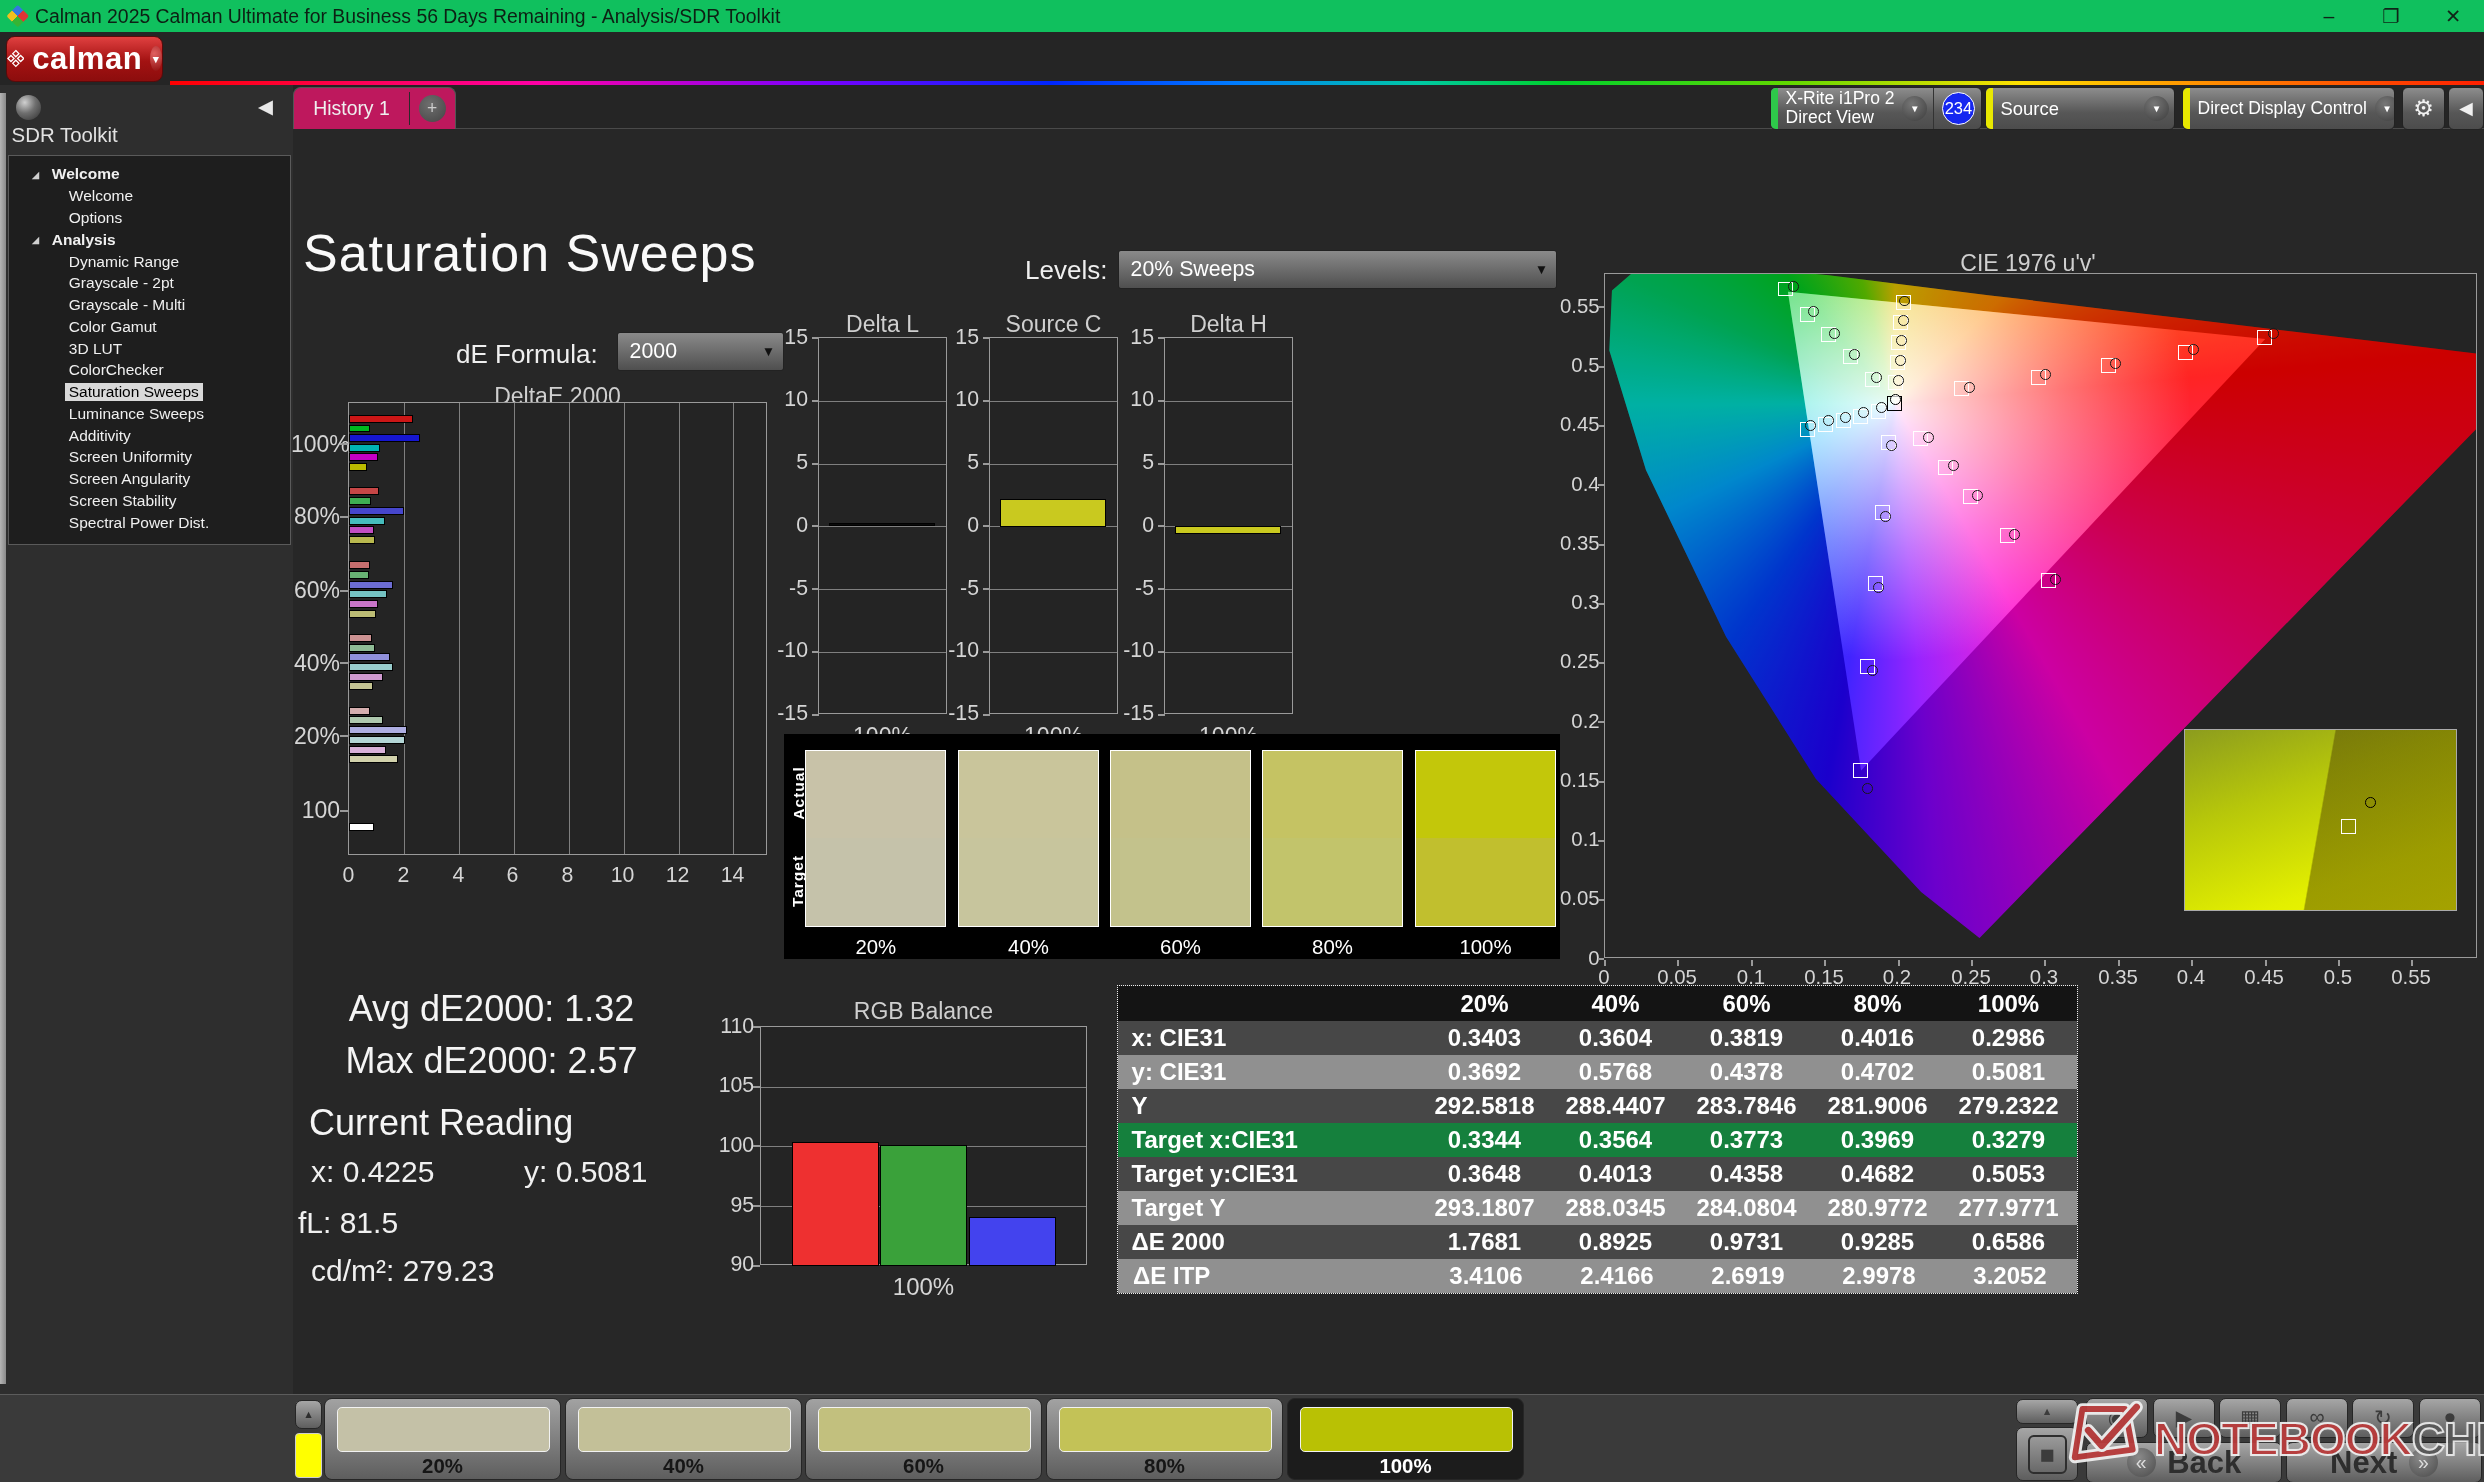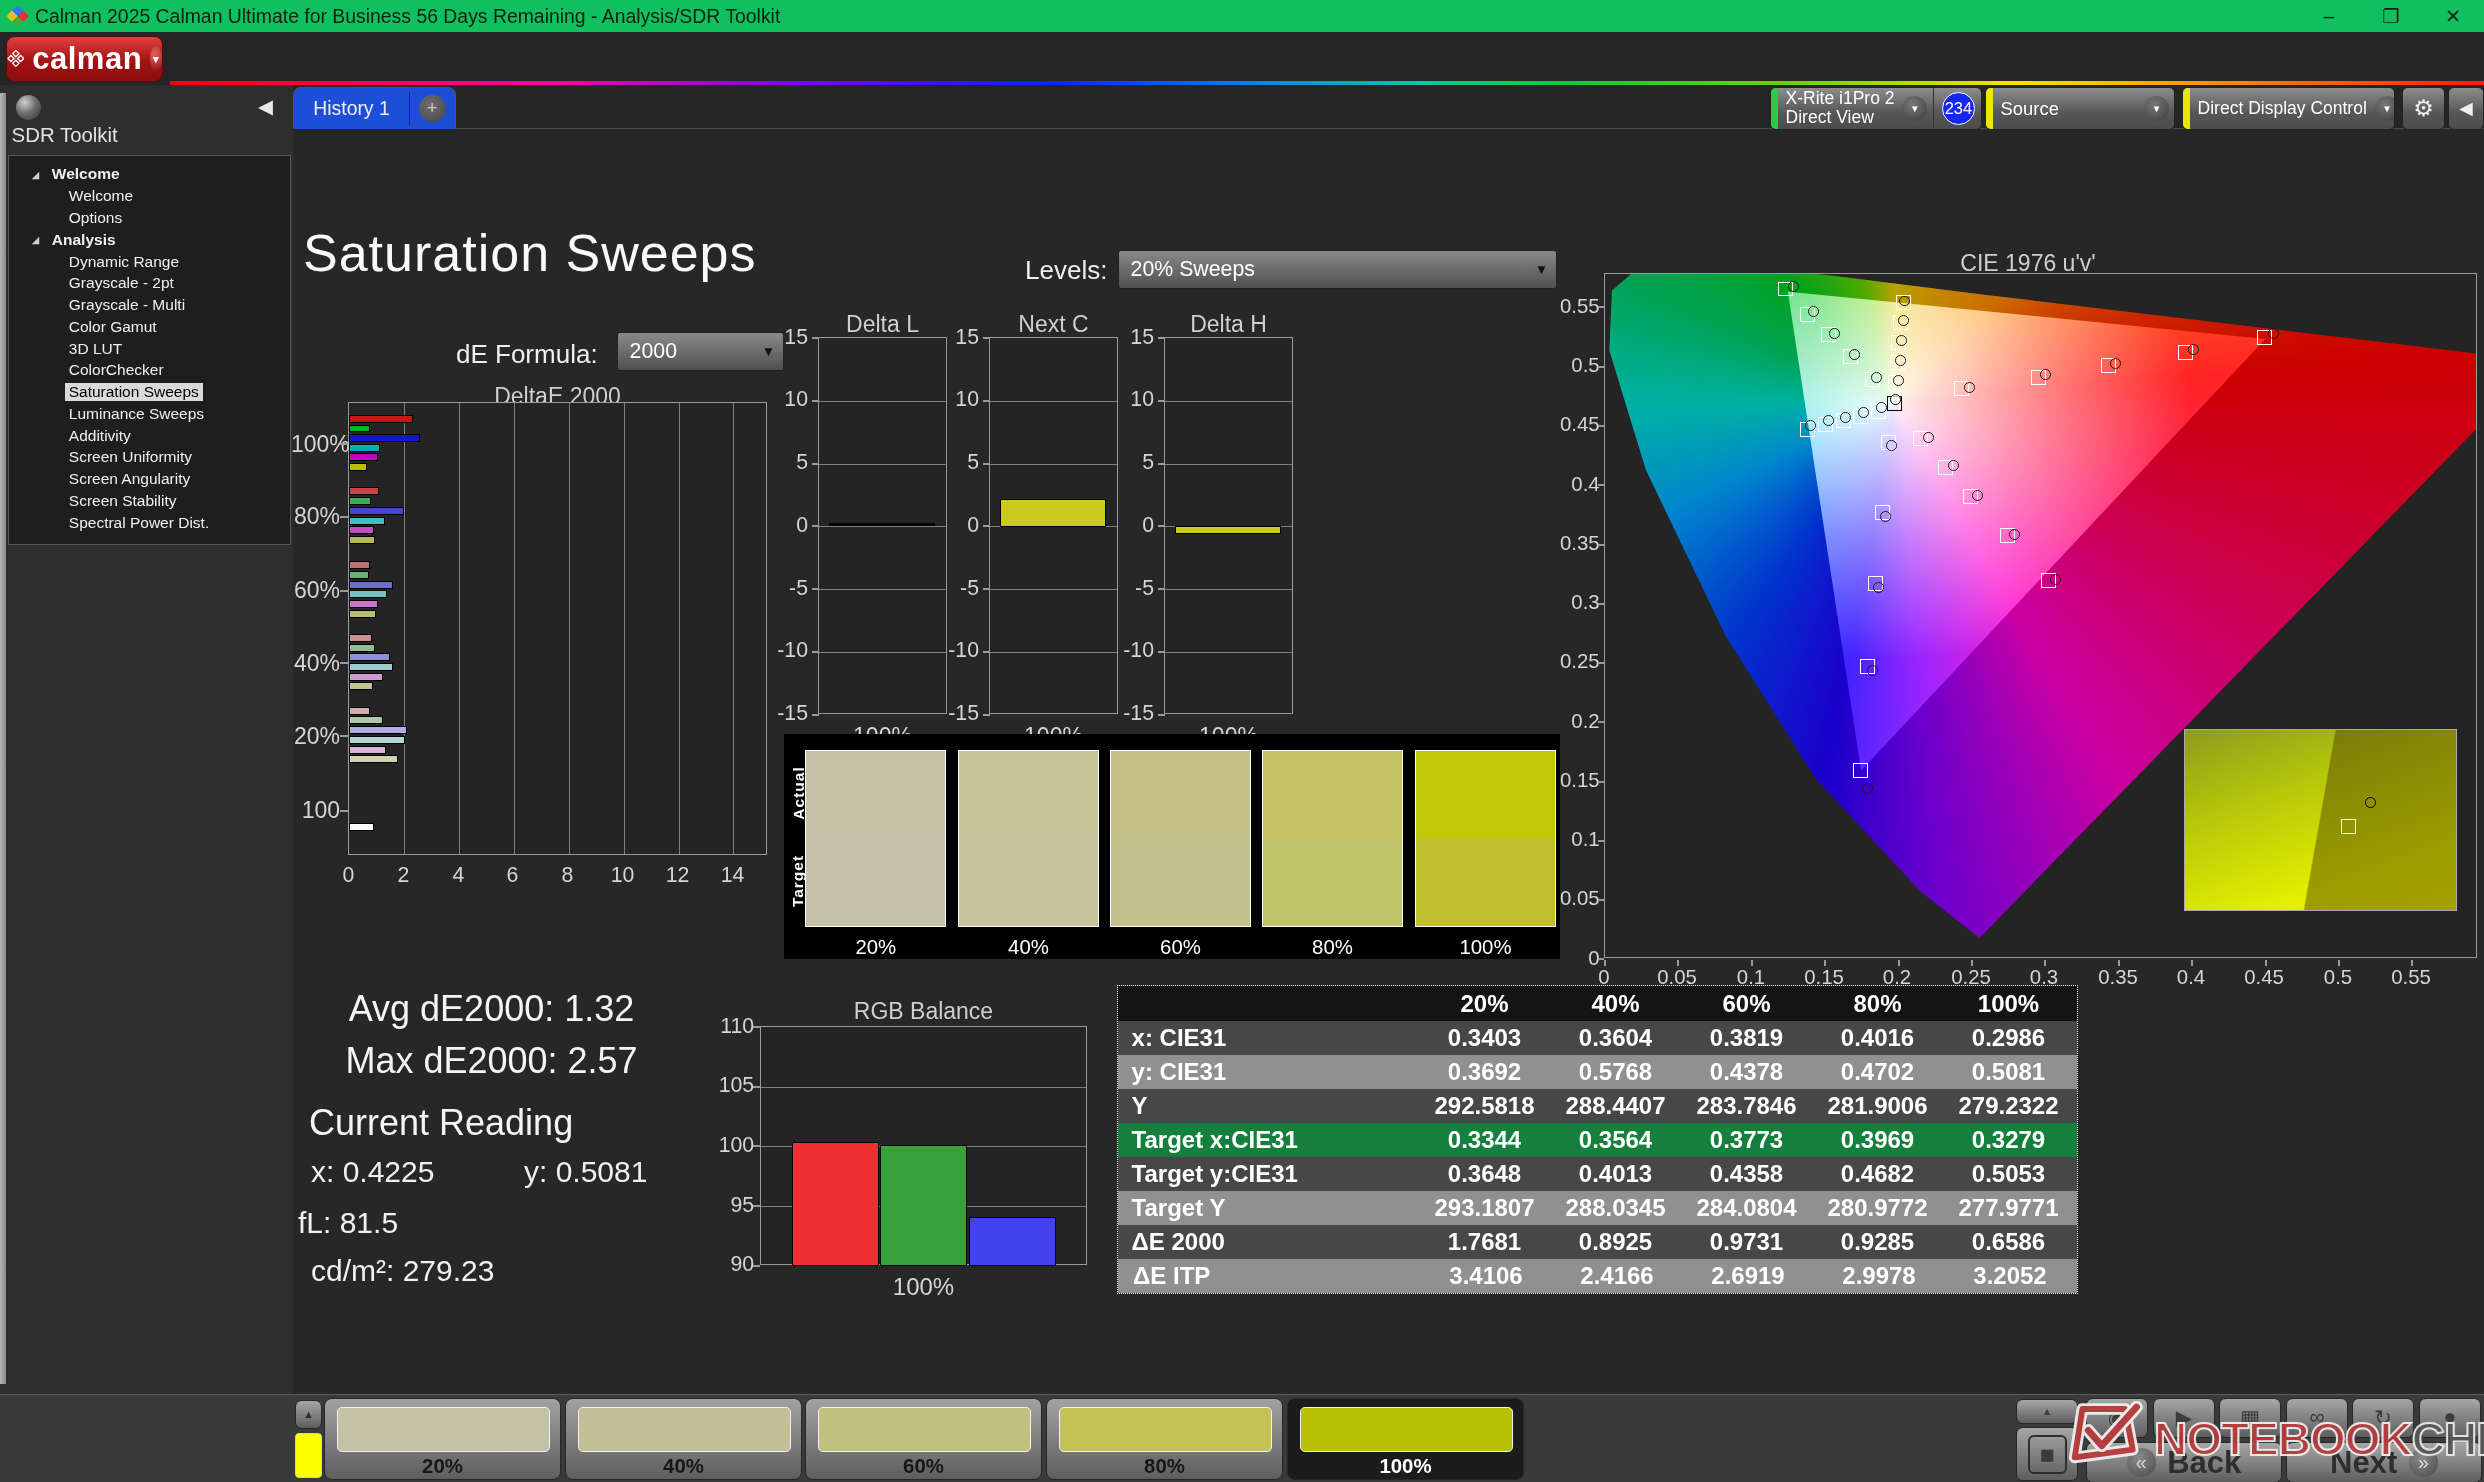--- a/index.html
+++ b/index.html
@@ -20,21 +20,21 @@
   #logo-btn { position:absolute; left:5.8px; top:3.9px; width:157px; height:46px; border-radius:8.7px;
      background:linear-gradient(#e04040,#a31212 55%,#8c0d0d); border:1px solid #5a0a0a;
      display:flex; align-items:center; justify-content:center; gap:7.8px; }
   #logo-btn .word { color:#fff; font-size:31px; font-weight:700; letter-spacing:0.5px; }
   #logo-caret { width:25px; height:25px; border-radius:50%; background:radial-gradient(circle at 35% 30%, #e06060, #8f0f0f); display:flex; align-items:center; justify-content:center; color:#fff; font-size:10.7px; }
   #rainbow { left:170px; top:49px; width:2314px; height:10.7px;
      background:linear-gradient(to right,#ff0000 0%,#ff00a6 16%,#7a00ff 28%,#0026ff 38%,#007cff 46%,#00c9a4 54%,#00d22c 60%,#62d800 70%,#ffe000 80%,#ff7a00 90%,#ff1e00 100%); }
 
   
   #tabrow { left:0; top:85px; width:2484px; height:44px; background:#252525; border-bottom:1px solid #4a4a4a; }
-  #tab-history { position:absolute; left:293px; top:1.9px; width:163px; height:42px; background:#1d4ed8; border:1px solid #555; border-bottom:none; border-radius:7.8px 7.8px 0 0; display:flex; align-items:center; }
+  #tab-history { position:absolute; left:293px; top:1.9px; width:163px; height:42px; background:#be185d; border:1px solid #555; border-bottom:none; border-radius:7.8px 7.8px 0 0; display:flex; align-items:center; }
   #tab-history .tlabel { width:115px; text-align:center; color:#efefef; font-size:19.4px; }
   #tab-history .tdiv { width:1px; height:33px; background:#2a2a2a; }
   #tab-add { width:27px; height:27px; margin-left:8.7px; border-radius:50%; background:radial-gradient(circle at 40% 35%, #6e6e6e, #454545); color:#ccc; font-size:17.5px; display:flex; align-items:center; justify-content:center; }
   .tool-btn { position:absolute; top:1.9px; height:43px; background:linear-gradient(#8d8d8d,#575757 60%,#4c4c4c); border:1px solid #222; border-radius:5.8px; display:flex; align-items:center; overflow:hidden; }
   .edge-tab { width:6.8px; height:100%; flex:none; }
   .dd-arrow { width:25px; height:25px; border-radius:50%; background:radial-gradient(circle at 40% 32%, #777, #3c3c3c); color:#fff; font-size:9.7px; display:flex; align-items:center; justify-content:center; flex:none; }
   .tool-txt { color:#fff; font-size:18.4px; line-height:19.4px; padding:0 7.8px; white-space:nowrap; }
   .badge { width:33px; height:33px; border-radius:50%; background:#1526f0; border:1.9px solid #fff; color:#fff; font-size:16.5px; display:flex; align-items:center; justify-content:center; flex:none; }
   .vdiv { width:1px; height:100%; background:#333; }
 
@@ -336,21 +336,21 @@
       <div style="position: absolute; left: 45px; top: 214px; width: 6.8px; height: 1.9px; background: rgb(154, 154, 154);"></div>
       <div class="tick-lbl" style="left: 0px; top: 265px; width: 41px; text-align: right;">-5</div>
       <div style="position: absolute; left: 45px; top: 277px; width: 6.8px; height: 1.9px; background: rgb(154, 154, 154);"></div>
       <div class="tick-lbl" style="left: 0px; top: 327px; width: 41px; text-align: right;">-10</div>
       <div style="position: absolute; left: 45px; top: 340px; width: 6.8px; height: 1.9px; background: rgb(154, 154, 154);"></div>
       <div class="tick-lbl" style="left: 0px; top: 390px; width: 41px; text-align: right;">-15</div>
       <div style="position: absolute; left: 45px; top: 403px; width: 6.8px; height: 1.9px; background: rgb(154, 154, 154);"></div>
       <div class="tick-lbl" style="left: 51px; top: 412px; width: 129px; text-align: center; font-size: 23px;">100%</div>
     </div>
   <div class="abs" id="mini-dc" style="left:938px; top:311px; width:197px; height:427px;">
-      <div class="chart-title" style="left: 51px; top: 0px; width: 129px;">Next C</div>
+      <div class="chart-title" style="left: 51px; top: 0px; width: 129px;">Source C</div>
       <div class="plot" style="left: 51px; top: 26px; width: 129px; height: 377px;">
         <div class="grid-h" style="top: 63px;"></div>
         <div class="grid-h" style="top: 126px;"></div>
         <div class="grid-h" style="top: 188px;"></div>
         <div class="grid-h" style="top: 251px;"></div>
         <div class="grid-h" style="top: 314px;"></div>
         <div class="hbar" style="left: 9.7px; top: 161px; width: 106px; height: 28px; background: rgb(201, 201, 31);"></div>
       </div>
       <div class="tick-lbl" style="left: 0px; top: 13.6px; width: 41px; text-align: right;">15</div>
       <div style="position: absolute; left: 45px; top: 26px; width: 6.8px; height: 1.9px; background: rgb(154, 154, 154);"></div>

